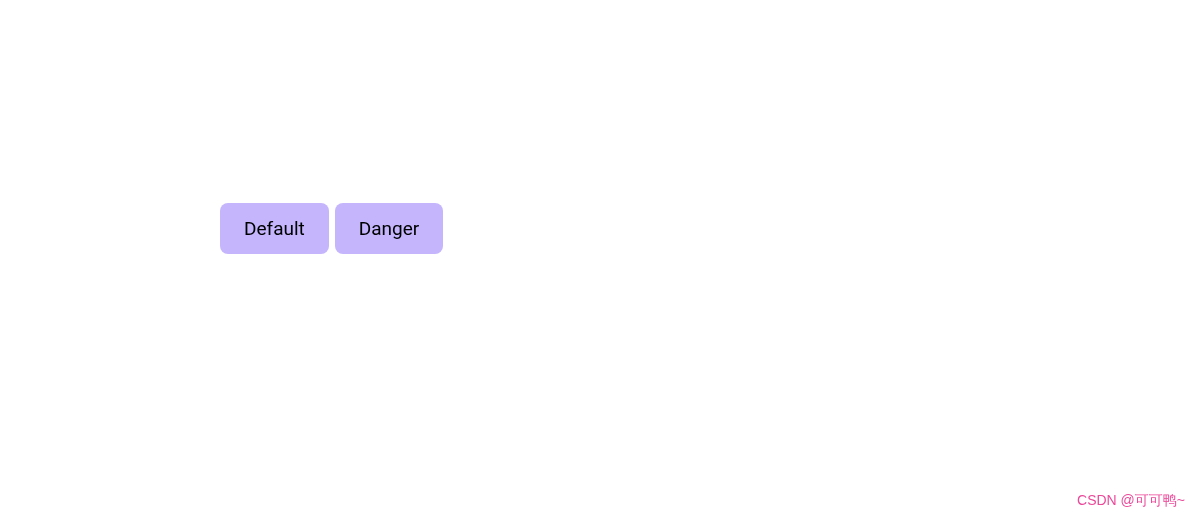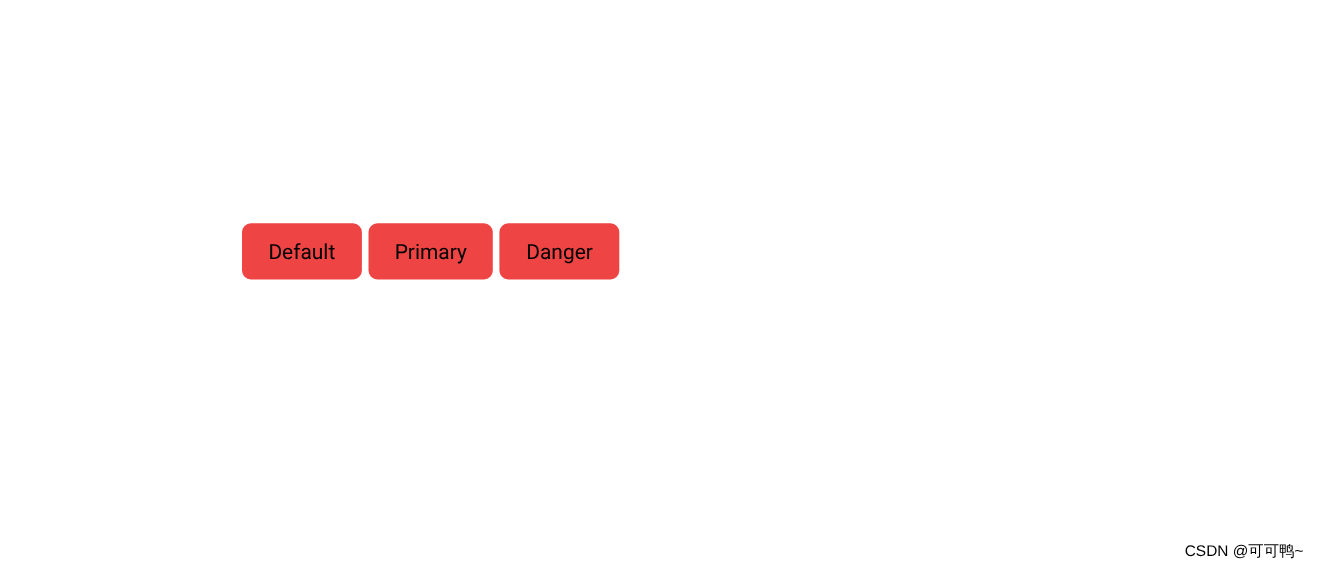--- a/index.html
+++ b/index.html
@@ -15,41 +15,40 @@
       position: relative;
     }
     .button-row {
       position: absolute;
       top: 203px;
       left: 220px;
       display: flex;
       gap: 6px;
     }
     .btn {
-      background: #ef4444;
+      background: #c4b5fd;
       border: none;
       border-radius: 8px;
       padding: 14px 24px;
       font-size: 19px;
       color: #000000;
       cursor: pointer;
       font-family: inherit;
       white-space: nowrap;
     }
     .watermark {
       position: absolute;
       bottom: 6px;
       right: 12px;
       font-size: 14px;
-      color: #000000;
+      color: #ec4899;
       font-family: sans-serif;
     }
   </style>
 </head>
 <body>
 
 <div class="button-row">
   <button class="btn">Default</button>
-  <button class="btn">Primary</button>
   <button class="btn">Danger</button>
 </div>
 
 <div class="watermark">CSDN @可可鸭~</div>
 
 </body></html>

